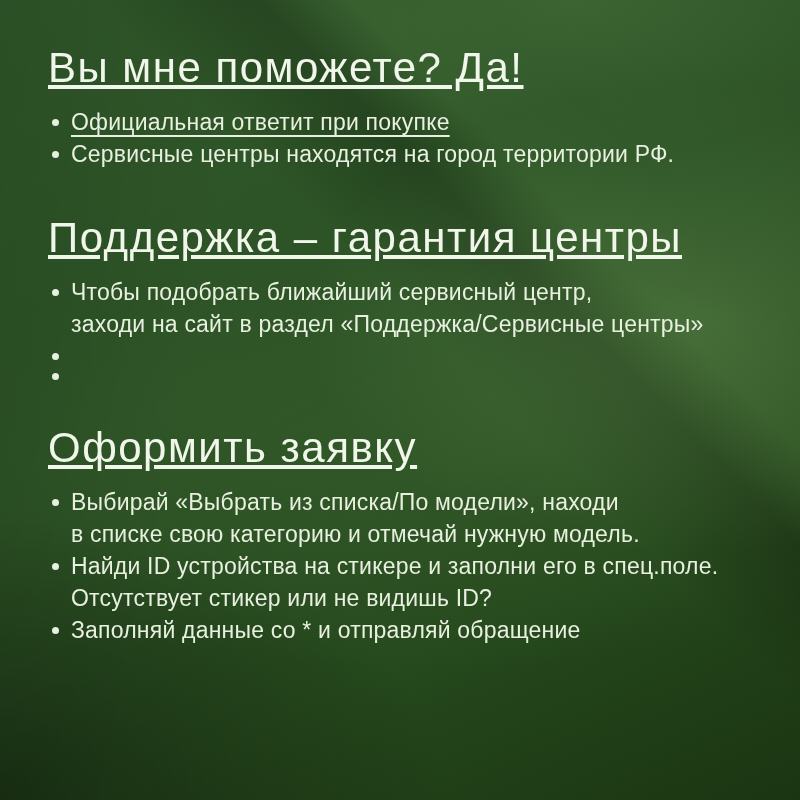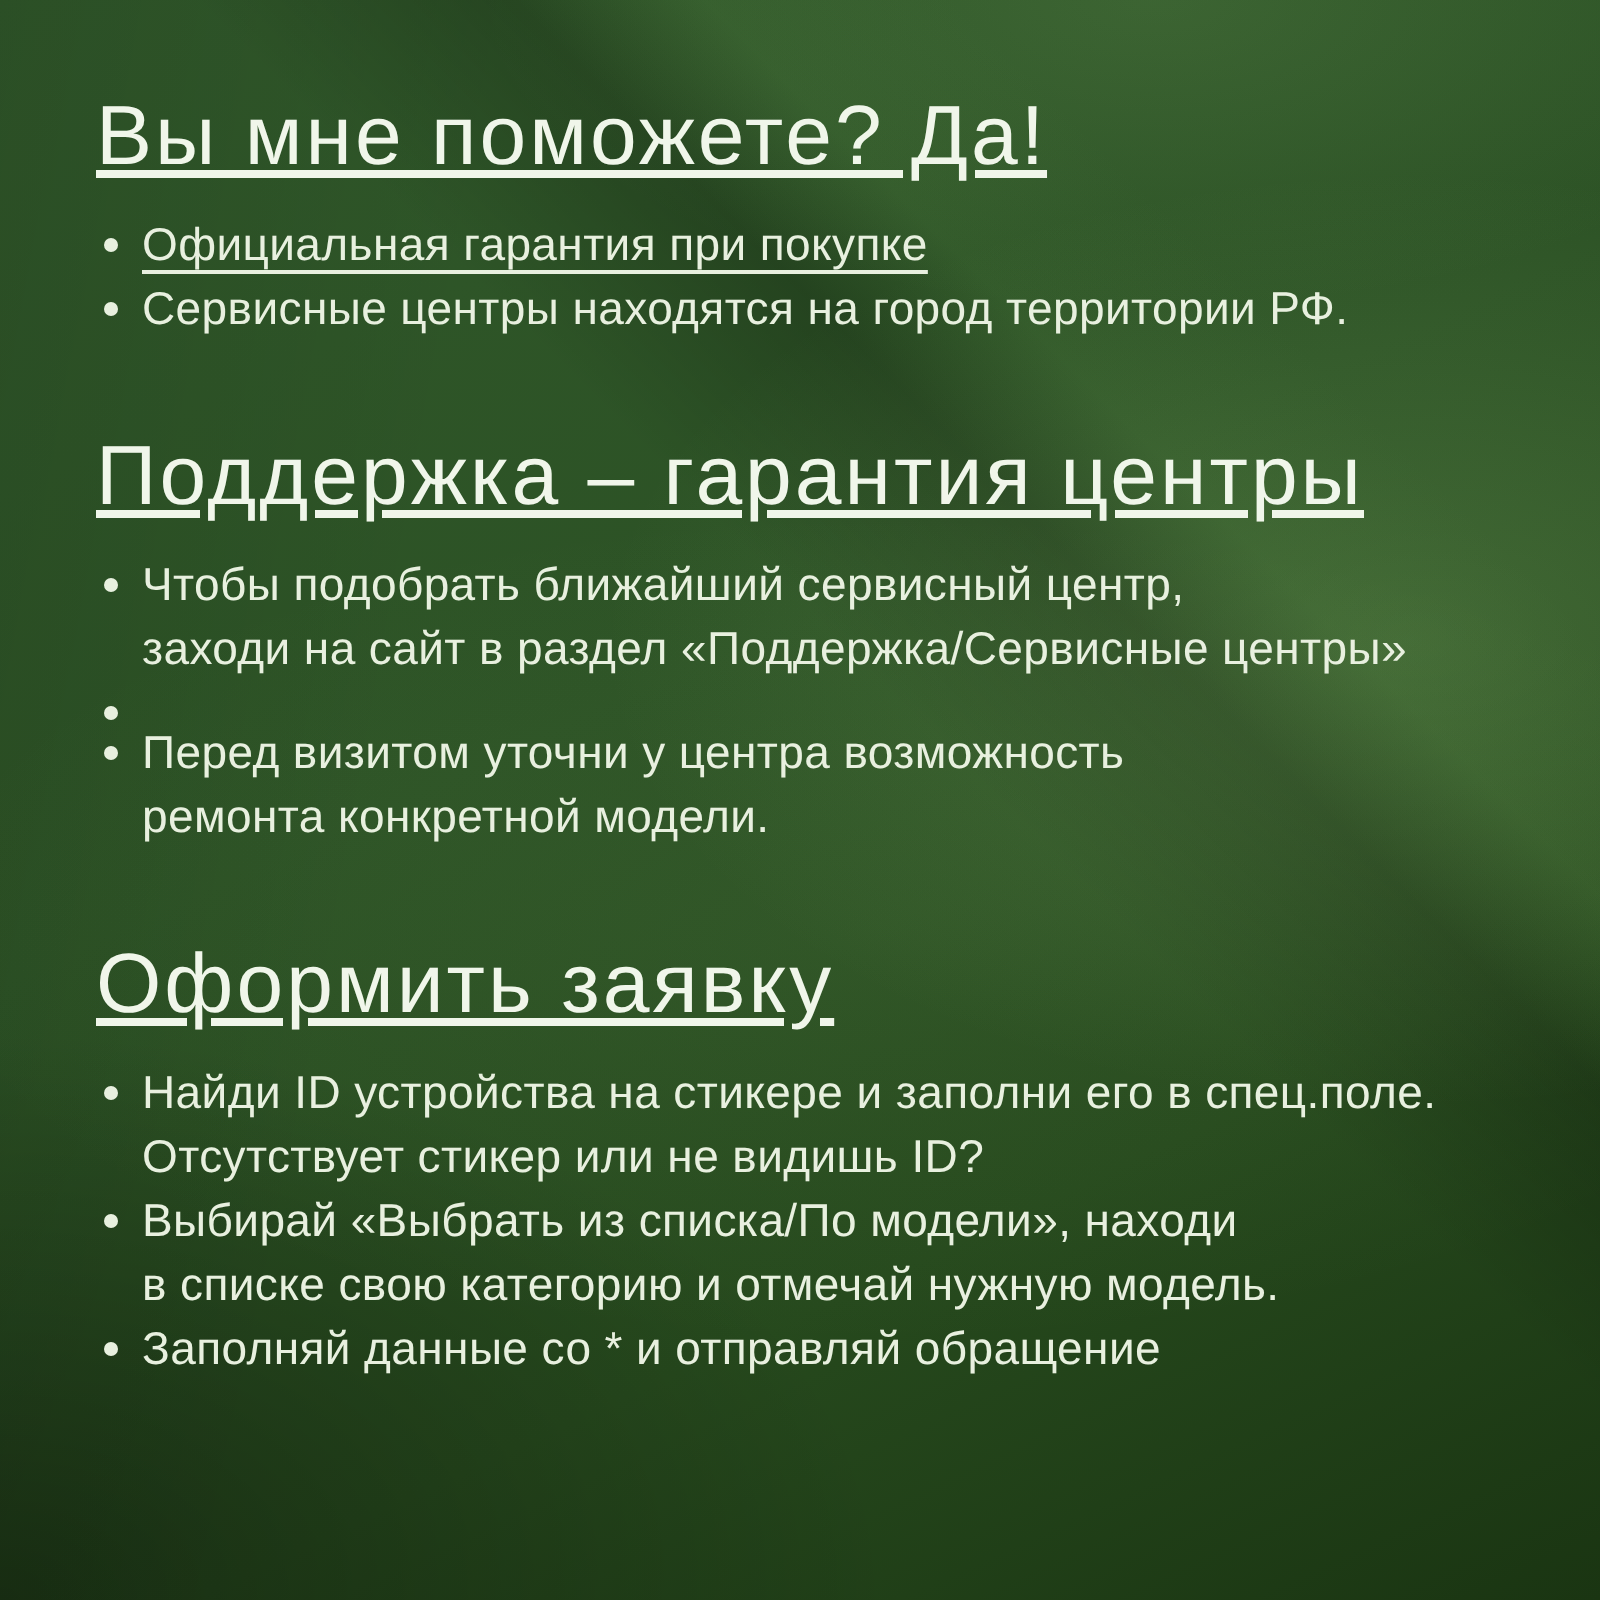--- a/index.html
+++ b/index.html
@@ -75,21 +75,21 @@
 </head>
 <body>
 
 <main class="slide">
 
   <section>
     <h1>Вы мне поможете? Да!</h1>
     <ul class="bullets">
       <li>
         <span class="dot"></span>
-        <span class="bullet-text underlined">Официальная гарантия при покупке</span>
+        <span class="bullet-text underlined">Официальная ответит при покупке</span>
       </li>
       <li>
         <span class="dot"></span>
         <span class="bullet-text">Сервисные центры находятся на город территории РФ.</span>
       </li>
     </ul>
   </section>
 
   <section>
     <h1>Поддержка – гарантия центры</h1>
@@ -97,38 +97,36 @@
       <li>
         <span class="dot"></span>
         <span class="bullet-text">Чтобы подобрать ближайший сервисный центр,
 заходи на сайт в раздел «Поддержка/Сервисные центры»</span>
       </li>
       <li>
         <span class="dot"></span>
       </li>
       <li>
         <span class="dot"></span>
-        <span class="bullet-text">Перед визитом уточни у центра возможность
-ремонта конкретной модели.</span>
       </li>
     </ul>
   </section>
 
   <section>
     <h1>Оформить заявку</h1>
     <ul class="bullets">
       <li>
         <span class="dot"></span>
-        <span class="bullet-text">Найди ID устройства на стикере и заполни его в спец.поле.
-Отсутствует стикер или не видишь ID?</span>
+        <span class="bullet-text">Выбирай «Выбрать из списка/По модели», находи
+в списке свою категорию и отмечай нужную модель.</span>
       </li>
       <li>
         <span class="dot"></span>
-        <span class="bullet-text">Выбирай «Выбрать из списка/По модели», находи
-в списке свою категорию и отмечай нужную модель.</span>
+        <span class="bullet-text">Найди ID устройства на стикере и заполни его в спец.поле.
+Отсутствует стикер или не видишь ID?</span>
       </li>
       <li>
         <span class="dot"></span>
         <span class="bullet-text">Заполняй данные со * и отправляй обращение</span>
       </li>
     </ul>
   </section>
 
 </main>
 

